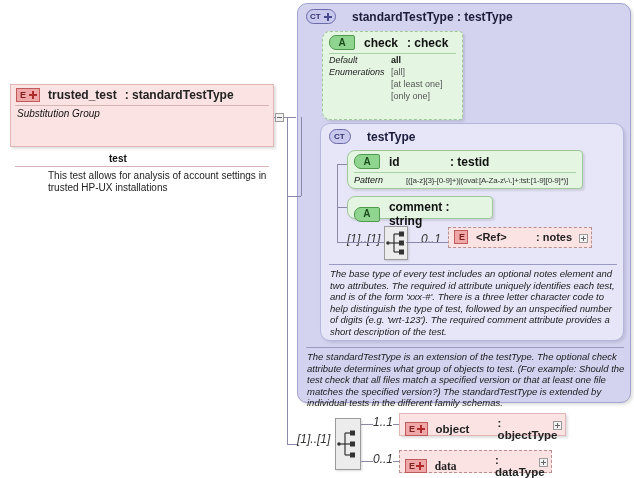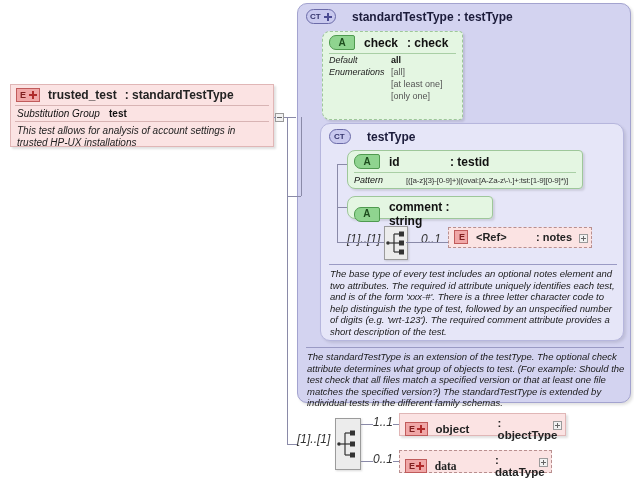--- a/index.html
+++ b/index.html
@@ -76,22 +76,22 @@
   }
   .el-box.dashed{border:1px dashed #b98f8f;box-shadow:none;background:#fbe3e3;}
   .el-title{
     display:flex;align-items:center;gap:8px;
     padding:3px 5px;font-size:12px;font-weight:bold;color:#222;
   }
   .el-title .name{font-weight:bold;}
   .el-sep{height:1px;background:#d8b4b4;margin:0 4px;}
   .el-row{display:flex;padding:2px 6px;font-size:10px;}
   .el-row .lbl{font-style:italic;width:92px;flex:none;}
-  .el-row .val{font-weight:bold;}
-  .el-desc{padding:3px 6px 5px 6px;font-style:italic;font-size:10px;line-height:12px;color:#222;}
+  .el-row .val{font-weight:bold;margin-top:45px;}
+  .el-desc{padding:3px 6px 5px 6px;font-size:10px;line-height:12px;color:#222;margin-left:31px;}
 
   
   .at-box{
     background:#e4f6e2;
     border:1px solid #9ec79a;
     box-shadow:2px 2px 2px rgba(0,0,0,.10);
     border-radius:8px 4px 4px 8px;
   }
   .at-box.dashed{border:1px dashed #9ec79a;}
   .at-title{display:flex;align-items:center;gap:9px;padding:3px 6px;font-size:12px;font-weight:bold;}

